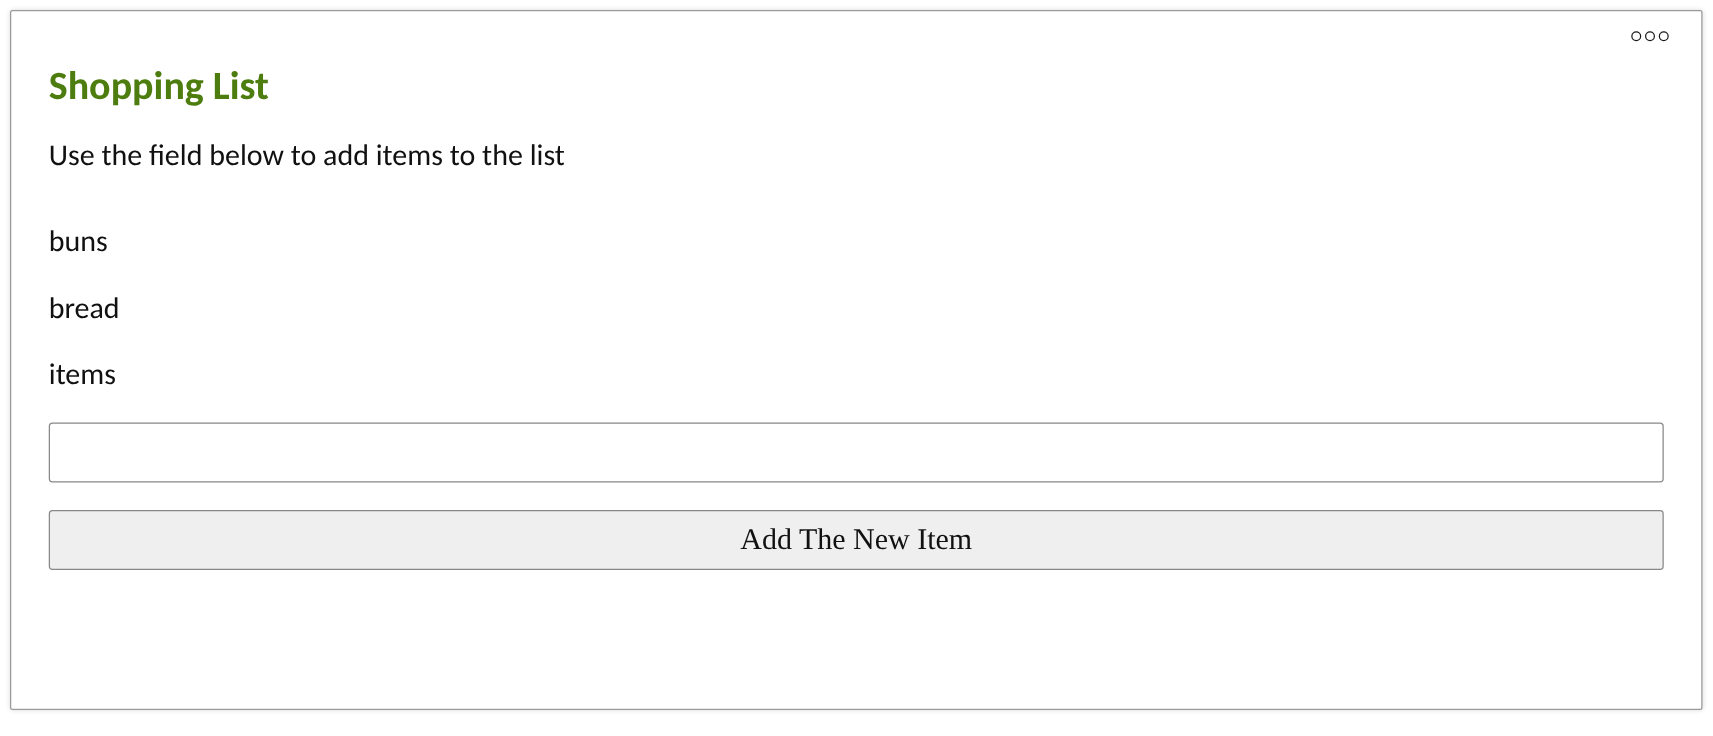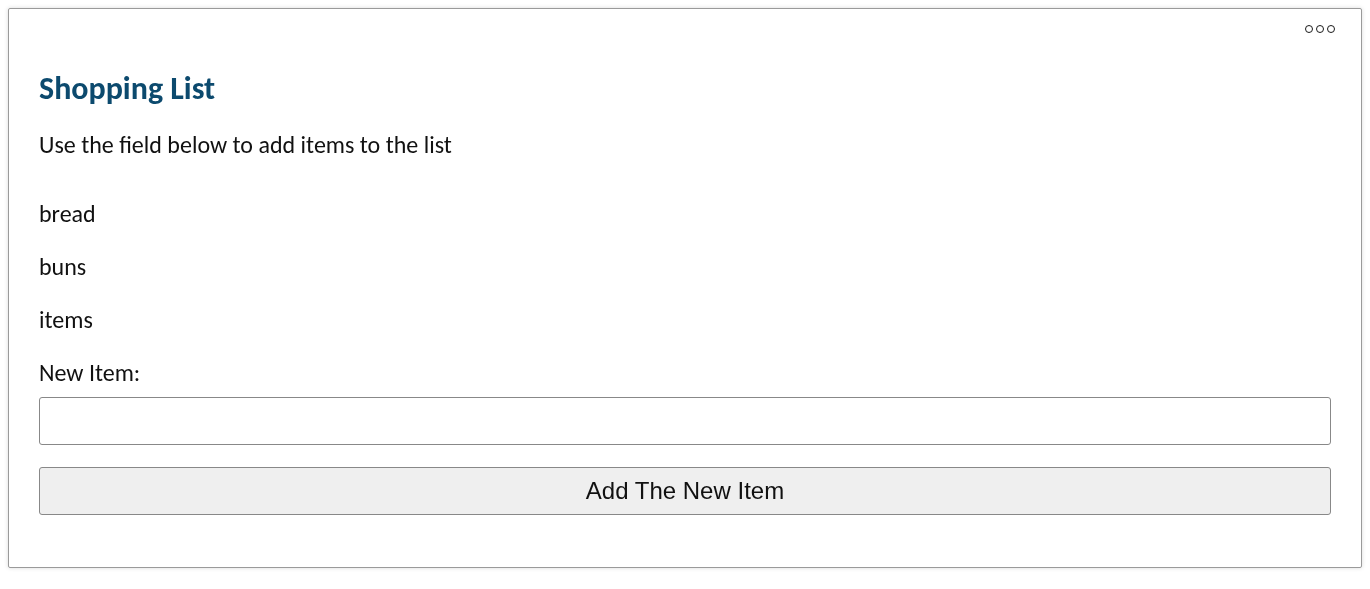--- a/index.html
+++ b/index.html
@@ -33,22 +33,22 @@
     .more span {
       width: 8px;
       height: 8px;
       border: 1.6px solid #1a1a1a;
       border-radius: 50%;
       display: inline-block;
     }
     h2.title {
       font-size: 32px;
       font-weight: 700;
-      color: #0c4a6e;
-      margin-top: 36px;
+      color: #4d7c0f;
+      margin-top: 16px;
       margin-bottom: 22px;
     }
     p.subtitle {
       font-size: 24px;
       color: #111;
       margin-bottom: 40px;
     }
     .items p {
       font-size: 24px;
       color: #111;
@@ -69,21 +69,21 @@
       border: 1px solid #888;
       border-radius: 3px;
       background: #fff;
       outline: none;
       margin-bottom: 22px;
     }
     button.add-button {
       width: 100%;
       height: 48px;
       font-size: 24px;
-      font-family: Liberation Sans, sans-serif;
+      font-family: Liberation Serif, serif;
       color: #111;
       background: #efefef;
       border: 1px solid #888;
       border-radius: 3px;
       cursor: pointer;
     }
   </style>
 </head>
 <body>
 
@@ -91,21 +91,20 @@
   <div class="more" title="More">
     <span></span>
       <span></span>
       <span></span>
   </div>
 
   <h2 class="title">Shopping List</h2>
   <p class="subtitle">Use the field below to add items to the list</p>
 
   <div class="items">
+    <p>buns</p>
     <p>bread</p>
-    <p>buns</p>
     <p>items</p>
   </div>
 
-  <label class="new-item-label">New Item:</label>
   <input type="text" class="new-item-input" value="" style="">
   <button class="add-button">Add The New Item</button>
 </div>
 
 </body></html>

